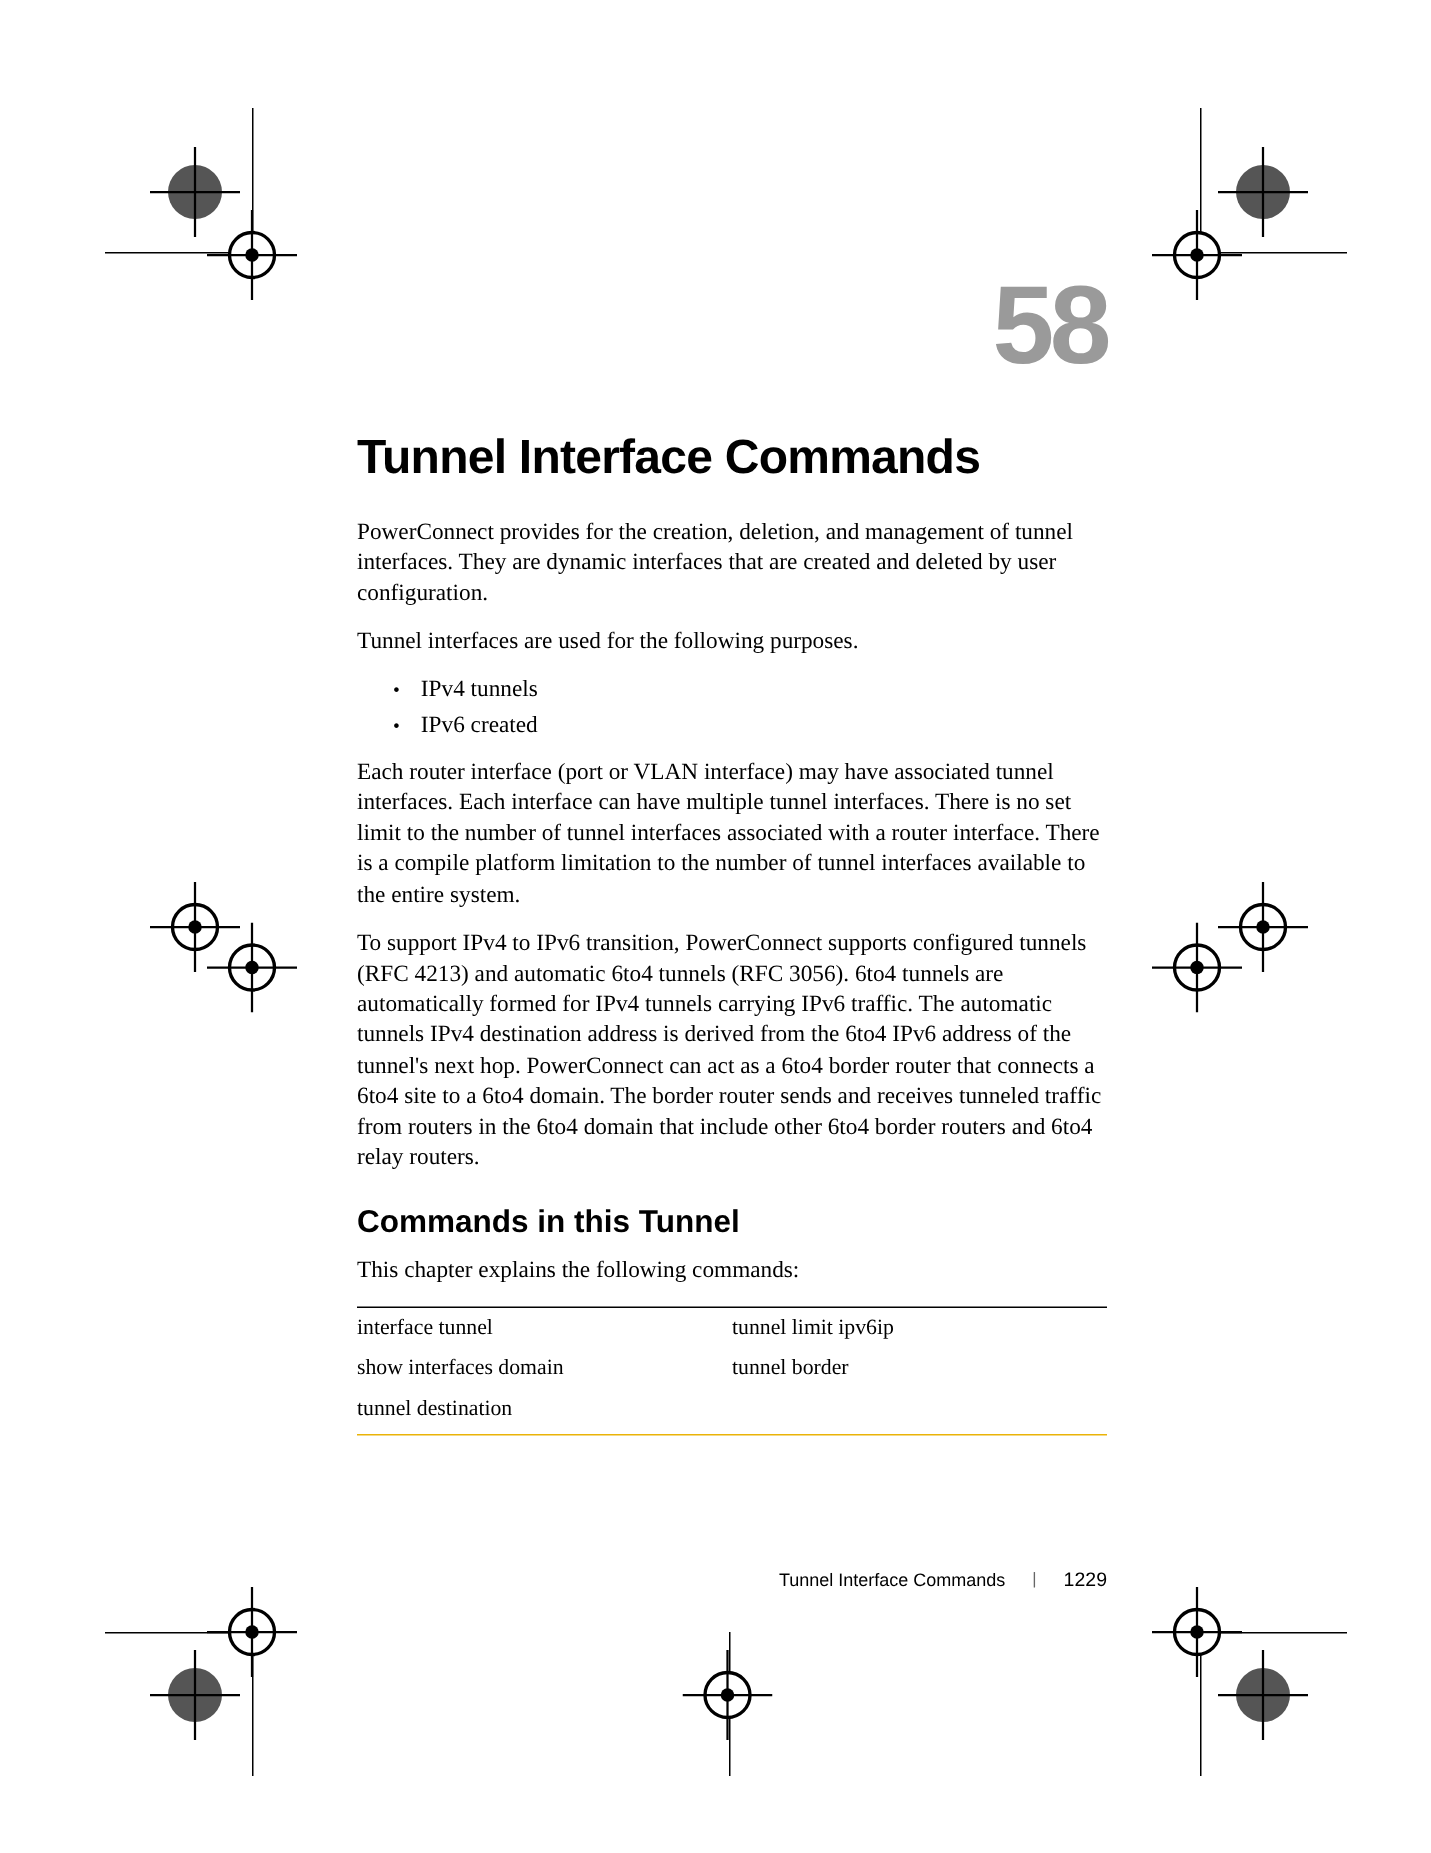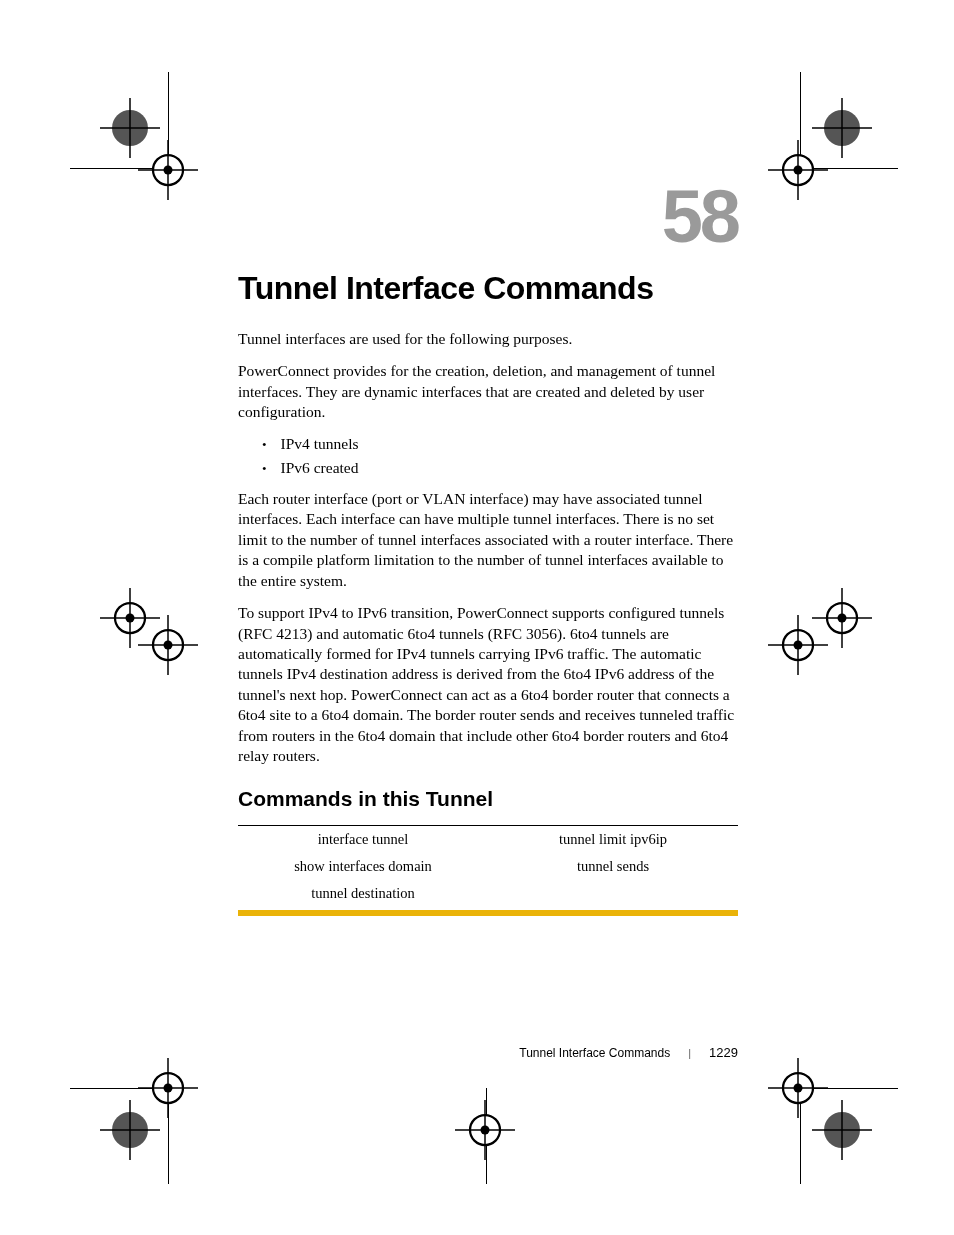--- a/index.html
+++ b/index.html
@@ -18,21 +18,21 @@
       width: 500px;
     }
     .chapter-number {
       font-family: 'Arial Black', Arial, sans-serif;
       font-size: 74px;
       font-weight: 900;
       color: #9a9a9a;
       text-align: right;
       letter-spacing: -3px;
       line-height: 1;
-      margin-bottom: 16px;
+      margin-bottom: 32px;
     }
     .chapter-title {
       font-family: Arial, Helvetica, sans-serif;
       font-size: 32px;
       font-weight: bold;
       margin-bottom: 22px;
       letter-spacing: -0.5px;
     }
     .body-text {
       font-size: 15.5px;
@@ -67,27 +67,26 @@
     .command-table {
       width: 100%;
       border-collapse: collapse;
       margin-top: 14px;
     }
     .command-table td {
       font-size: 14.5px;
       padding: 5px 0;
       width: 50%;
       vertical-align: top;
-      text-align: center;
     }
     .table-hr-top {
       border-top: 1px solid #000;
     }
     .table-hr-bottom td {
-      border-bottom: 6px solid #eab308;
+      border-bottom: 1px solid #eab308;
       padding-bottom: 8px;
     }
     .footer {
       position: absolute;
       left: 238px;
       width: 500px;
       top: 1045px;
       display: flex;
       justify-content: flex-end;
       align-items: center;
@@ -248,48 +247,49 @@
       <circle cx="20" cy="20" r="3" fill="#000"></circle>
       <line x1="0" y1="20" x2="40" y2="20" stroke="#000"></line>
       <line x1="20" y1="0" x2="20" y2="40" stroke="#000"></line>
     </svg>
 </div>
 
 <div class="page-content">
   <div class="chapter-number">58</div>
   <h1 class="chapter-title">Tunnel Interface Commands</h1>
 
+  <p class="body-text">PowerConnect provides for the creation, deletion, and management of tunnel interfaces. They are dynamic interfaces that are created and deleted by user configuration.</p>
   <p class="body-text">Tunnel interfaces are used for the following purposes.</p>
-  <p class="body-text">PowerConnect provides for the creation, deletion, and management of tunnel interfaces. They are dynamic interfaces that are created and deleted by user configuration.</p>
 
   <div class="bullet-list">
     <div class="bullet-item">
       <span class="bullet-dot">•</span>
       <span class="bullet-text">IPv4 tunnels</span>
     </div>
     <div class="bullet-item">
       <span class="bullet-dot">•</span>
       <span class="bullet-text">IPv6 created</span>
     </div>
   </div>
 
   <p class="body-text">Each router interface (port or VLAN interface) may have associated tunnel interfaces. Each interface can have multiple tunnel interfaces. There is no set limit to the number of tunnel interfaces associated with a router interface. There is a compile platform limitation to the number of tunnel interfaces available to the entire system.</p>
   <p class="body-text">To support IPv4 to IPv6 transition, PowerConnect supports configured tunnels (RFC 4213) and automatic 6to4 tunnels (RFC 3056). 6to4 tunnels are automatically formed for IPv4 tunnels carrying IPv6 traffic. The automatic tunnels IPv4 destination address is derived from the 6to4 IPv6 address of the tunnel's next hop. PowerConnect can act as a 6to4 border router that connects a 6to4 site to a 6to4 domain. The border router sends and receives tunneled traffic from routers in the 6to4 domain that include other 6to4 border routers and 6to4 relay routers.</p>
 
   <h2 class="section-heading">Commands in this Tunnel</h2>
+  <p class="body-text">This chapter explains the following commands:</p>
 
   <table class="command-table">
     <tbody>
         <tr class="table-hr-top">
       <td>interface tunnel</td>
       <td>tunnel limit ipv6ip</td>
     </tr>
     <tr>
       <td>show interfaces domain</td>
-      <td>tunnel sends</td>
+      <td>tunnel border</td>
     </tr>
     <tr class="table-hr-bottom">
       <td>tunnel destination</td>
       <td></td>
     </tr>
   </tbody>
     </table>
 </div>
 
 <div class="footer">

